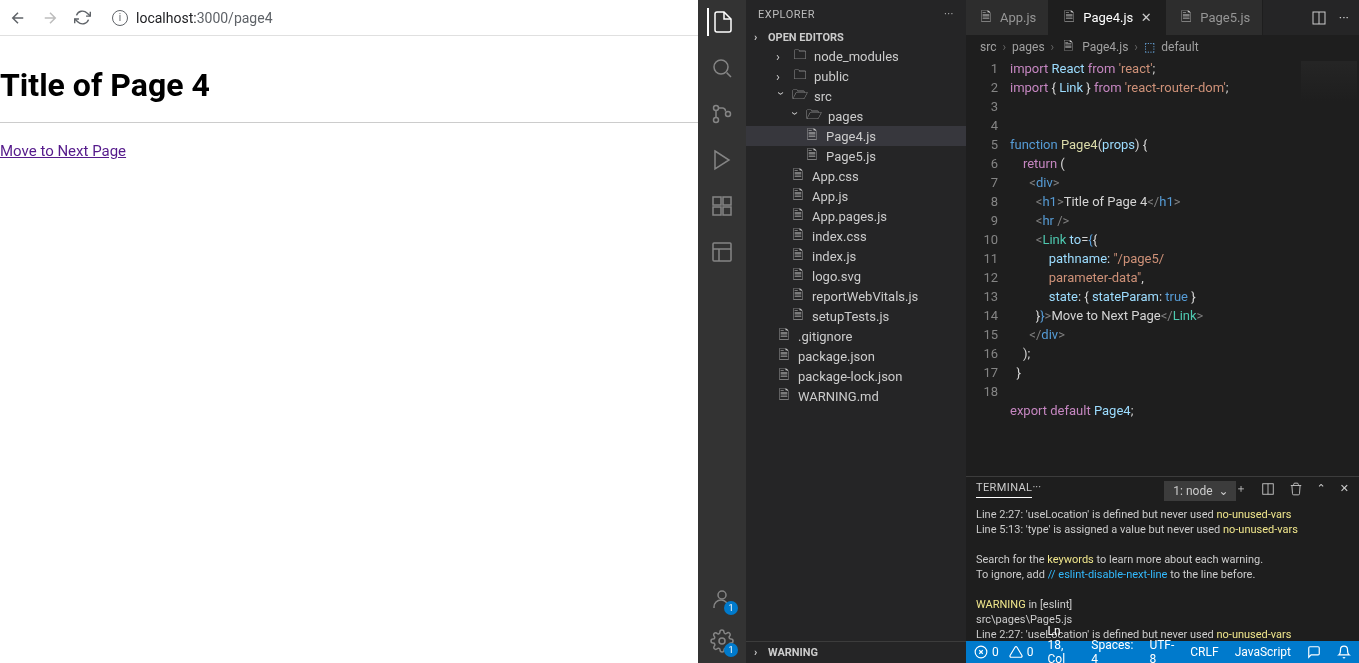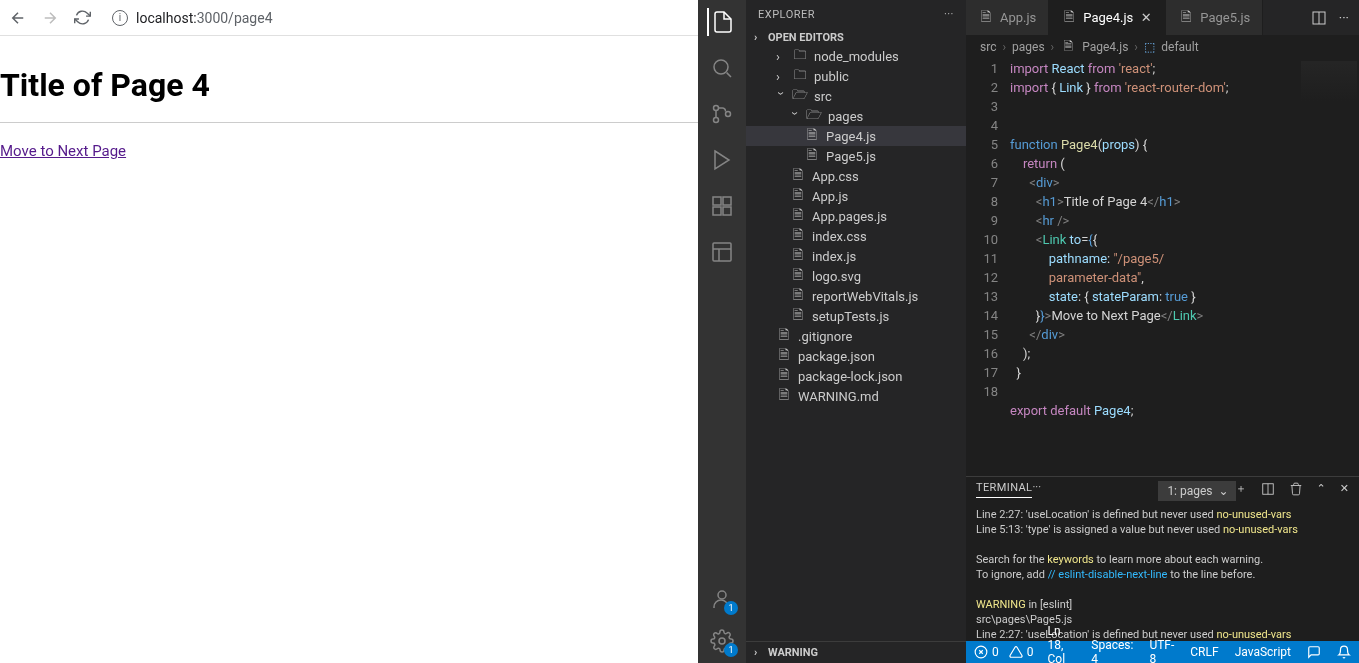--- a/index.html
+++ b/index.html
@@ -332,21 +332,21 @@
 <span class="tok-kw">export</span> <span class="tok-kw">default</span> <span class="tok-var">Page4</span>;</div>
       <div class="minimap">
           <div class="minimap-inner"></div>
         </div>
     </div>
 
     <div class="terminal">
       <div class="term-header">
         <span class="term-title">TERMINAL</span>
         <span>···</span>
-        <div class="term-select"><span>1: pages</span> <span style="position:absolute;right:6px">⌄</span></div>
+        <div class="term-select"><span>1: node</span> <span style="position:absolute;right:6px">⌄</span></div>
         <div class="term-actions">
           <span>＋</span>
           <span>
               <svg width="14" height="14" viewBox="0 0 24 24" fill="none" stroke="currentColor" stroke-width="1.5">
                 <rect x="3" y="3" width="18" height="18"></rect>
                 <path d="M12 3v18"></path>
               </svg>
             </span>
           <span>
               <svg width="14" height="14" viewBox="0 0 24 24" fill="none" stroke="currentColor" stroke-width="1.5">

